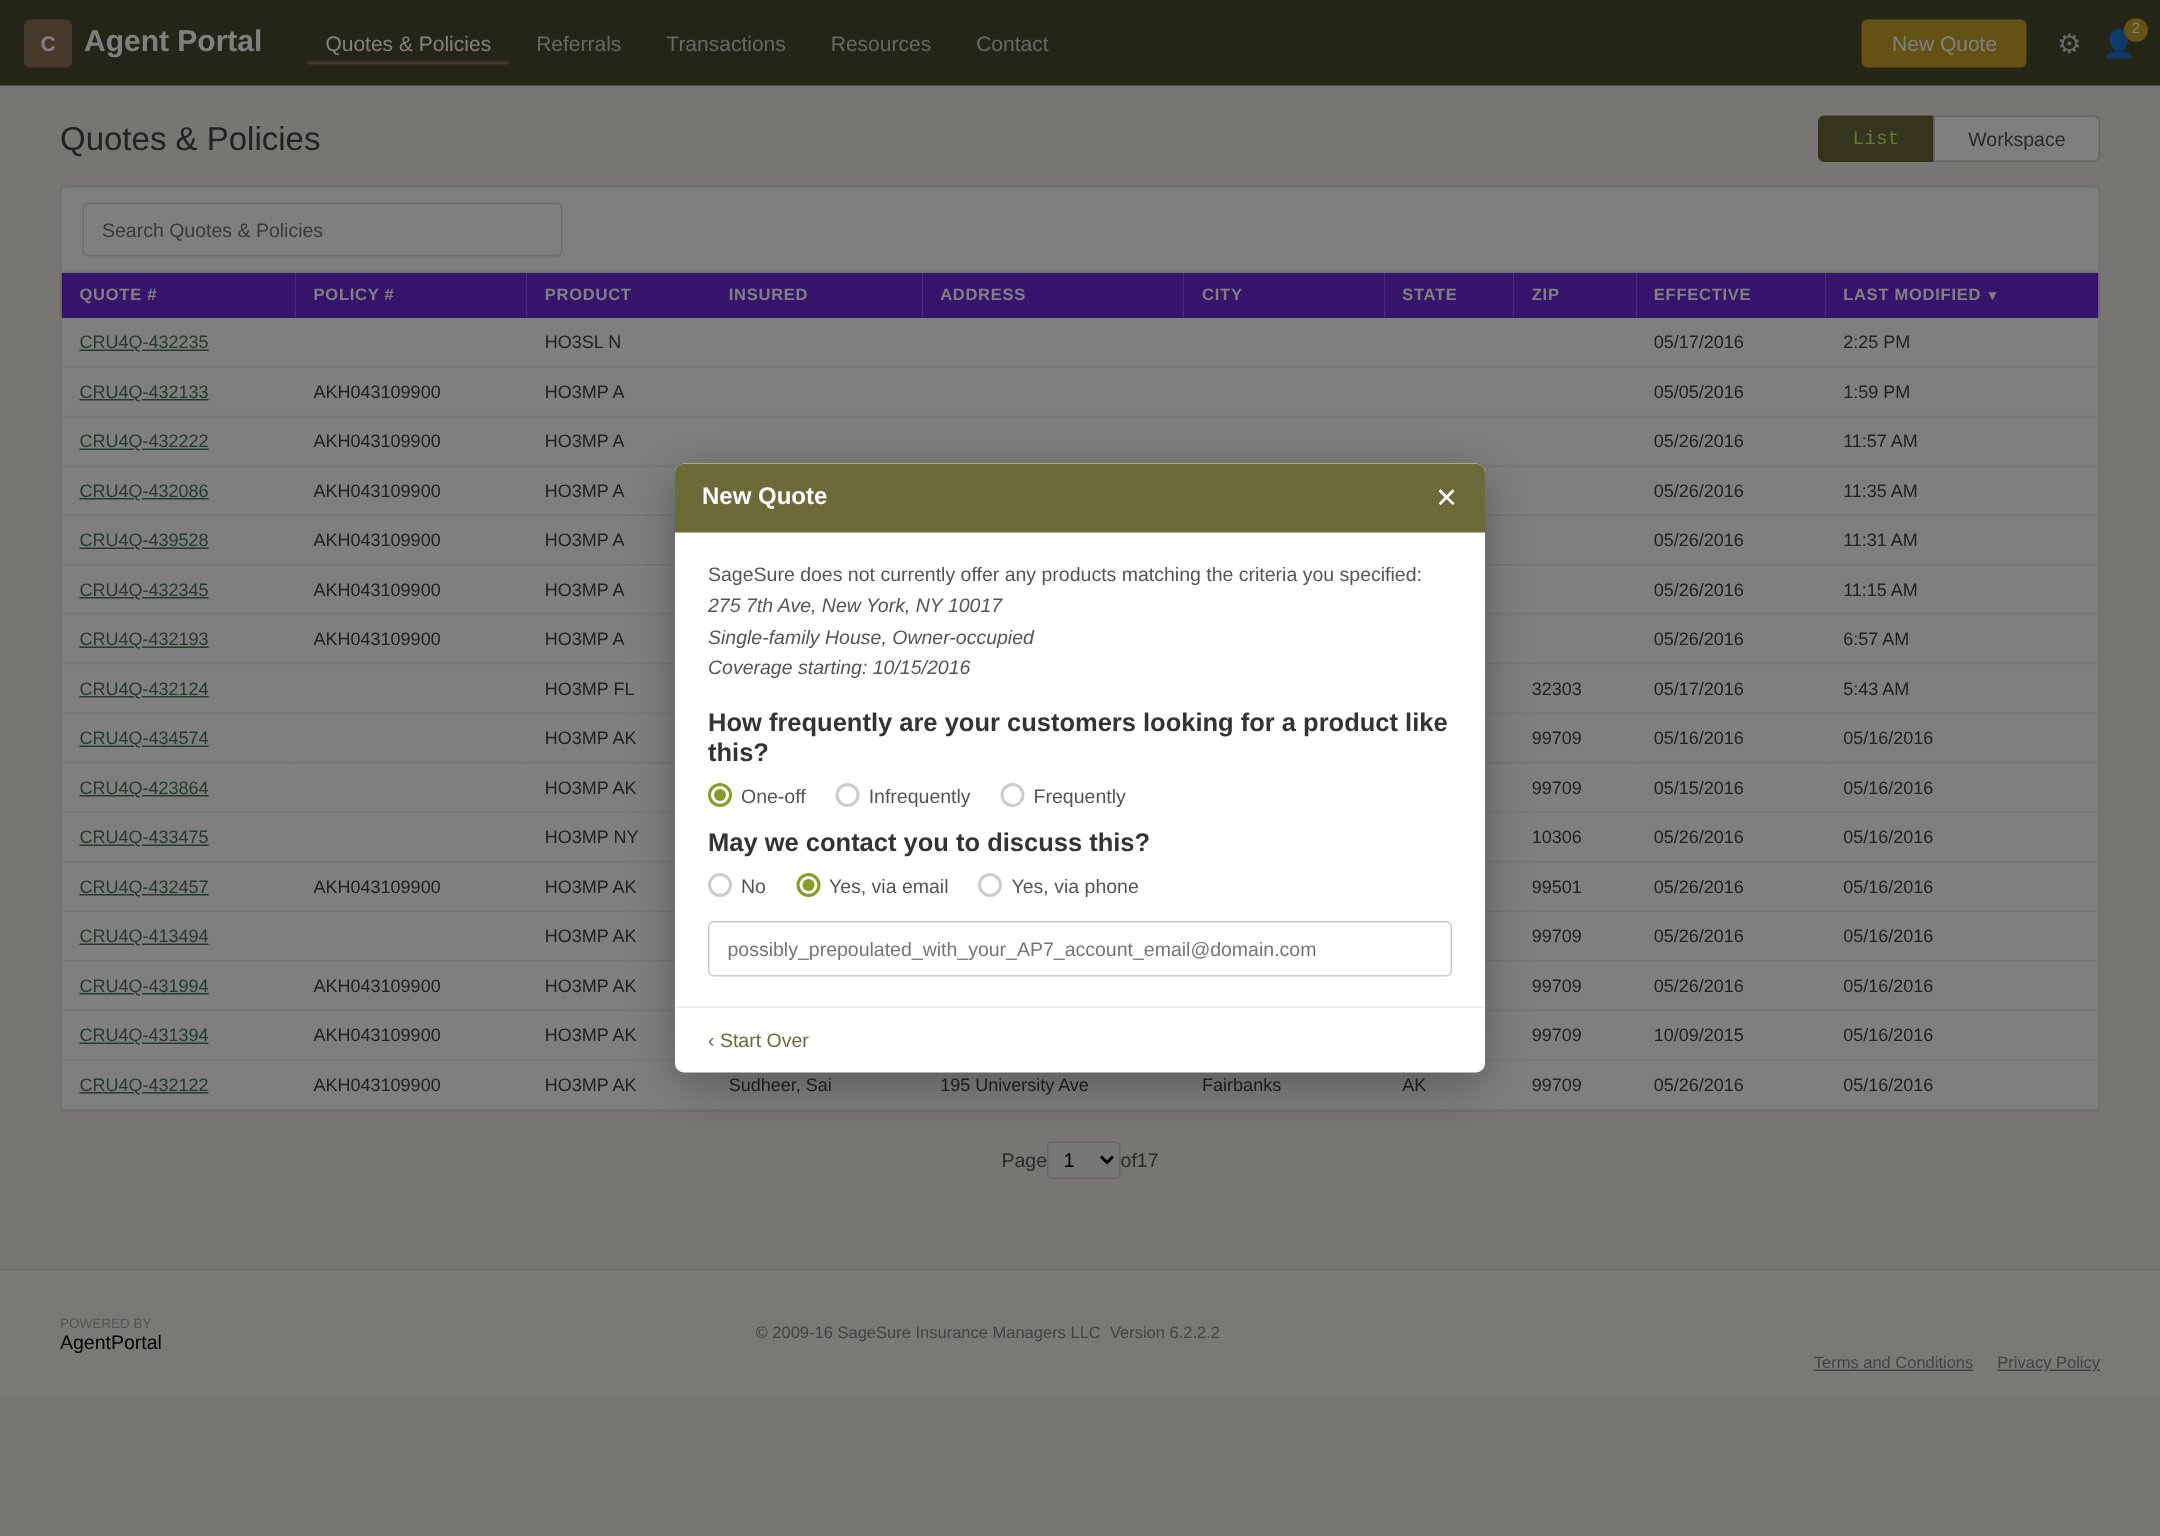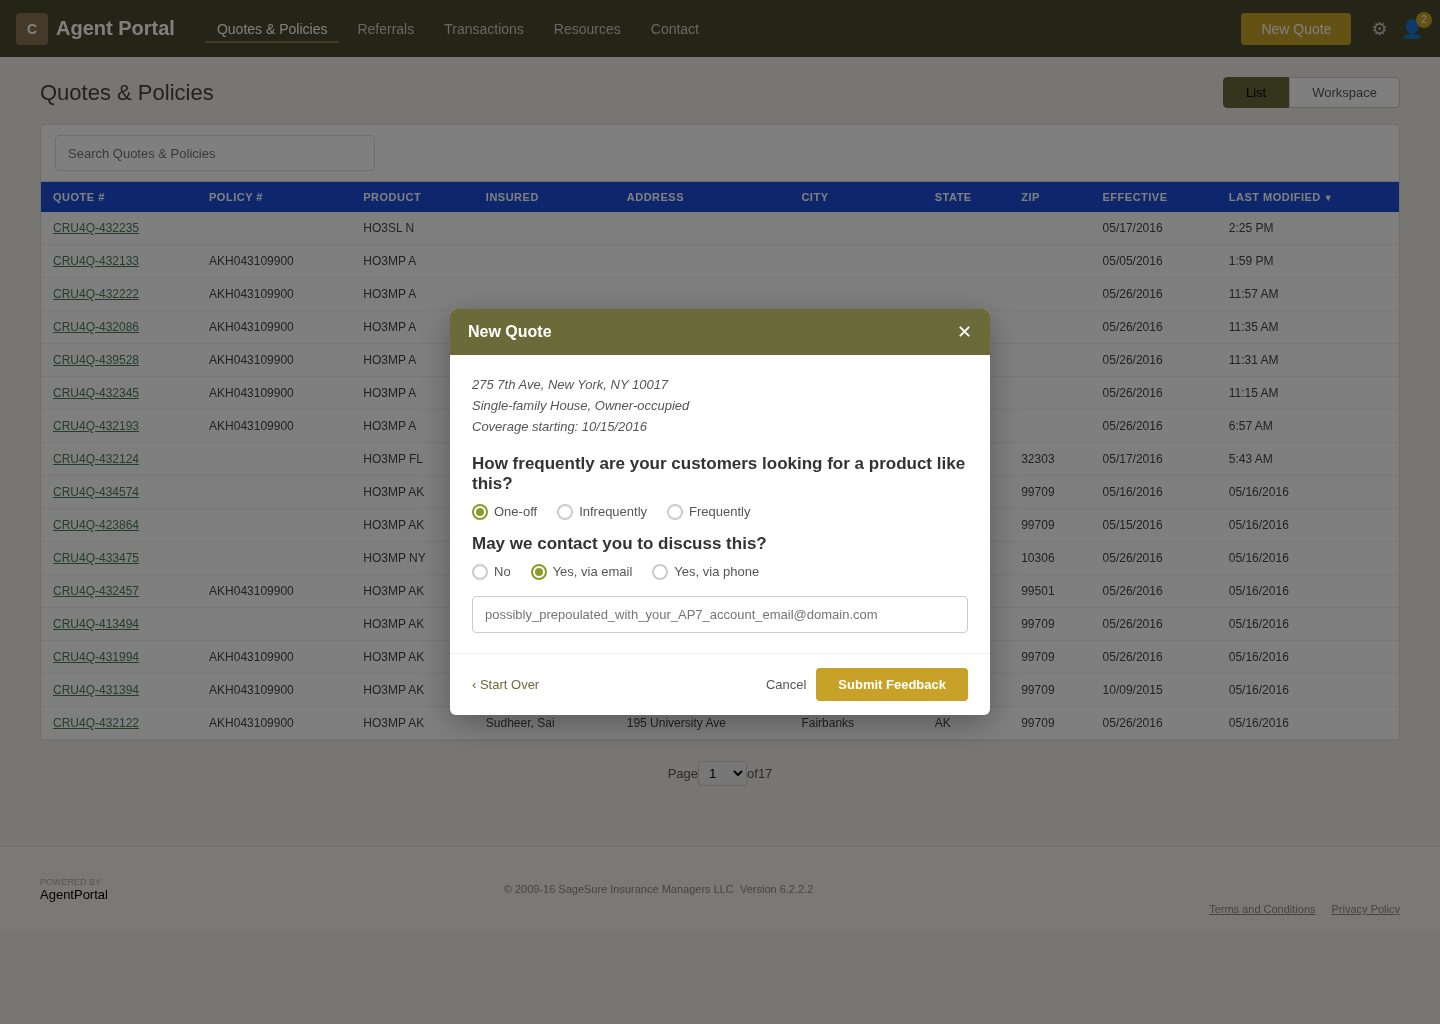--- a/index.html
+++ b/index.html
@@ -77,22 +77,23 @@
     .view-btn {
       padding: 7px 22px;
       border: 1px solid #ccc;
       background: white;
       cursor: pointer;
       font-size: 13px;
       color: #555;
     }
     .view-btn.active {
       background: #6b6b3a;
-      color: #000000;
+      color: #bef264;
       border-color: #6b6b3a;
+      font-family: Liberation Mono, monospace;
     }
     .view-btn:first-child { border-radius: 4px 0 0 4px; }
     .view-btn:last-child { border-radius: 0 4px 4px 0; }
 
     
     .search-bar {
       background: white;
       border: 1px solid #ddd;
       padding: 0 12px;
       height: 36px;
@@ -115,21 +116,21 @@
     }
     .table-toolbar {
       padding: 10px 14px;
       background: white;
       border-bottom: 1px solid #ddd;
       display: flex;
       align-items: flex-start;
       gap: 12px;
     }
     table { width: 100%; border-collapse: collapse; }
-    thead tr { background: #1d4ed8; }
+    thead tr { background: #6d28d9; }
     thead th {
       color: white;
       text-align: left;
       padding: 9px 12px;
       font-size: 11px;
       font-weight: 600;
       letter-spacing: 0.5px;
       text-transform: uppercase;
       white-space: nowrap;
     }
@@ -537,20 +538,21 @@
   </div>
 </footer>
 
 <div class="modal-overlay">
   <div class="modal">
     <div class="modal-header">
       <h2>New Quote</h2>
       <button class="modal-close">✕</button>
     </div>
     <div class="modal-body">
+      <p class="description">SageSure does not currently offer any products matching the criteria you specified:</p>
       <div class="address-info">
         <div>275 7th Ave, New York, NY 10017</div>
         <div>Single-family House, Owner-occupied</div>
         <div>Coverage starting: 10/15/2016</div>
       </div>
 
       <p class="modal-section-title">How frequently are your customers looking for a product like this?</p>
       <div class="radio-group" id="frequency-group">
           <label class="radio-option">
             <span class="radio-circle selected"></span>
@@ -579,19 +581,15 @@
           <label class="radio-option">
             <span class="radio-circle"></span>
             <span>Yes, via phone</span>
           </label>
         </div>
 
       <input type="text" class="email-input" placeholder="possibly_prepoulated_with_your_AP7_account_email@domain.com" style="">
     </div>
     <div class="modal-footer">
       <button class="start-over-btn">Start Over</button>
-      <div class="modal-right-btns">
-        <button class="cancel-btn">Cancel</button>
-        <button class="submit-btn">Submit Feedback</button>
-      </div>
     </div>
   </div>
 </div>
 
 </body></html>

